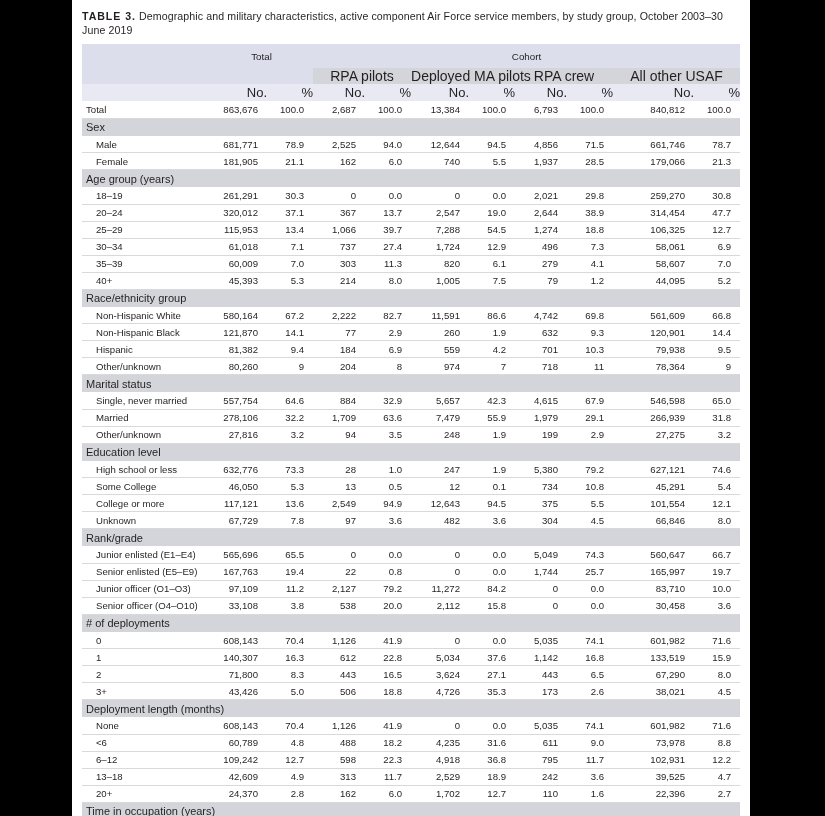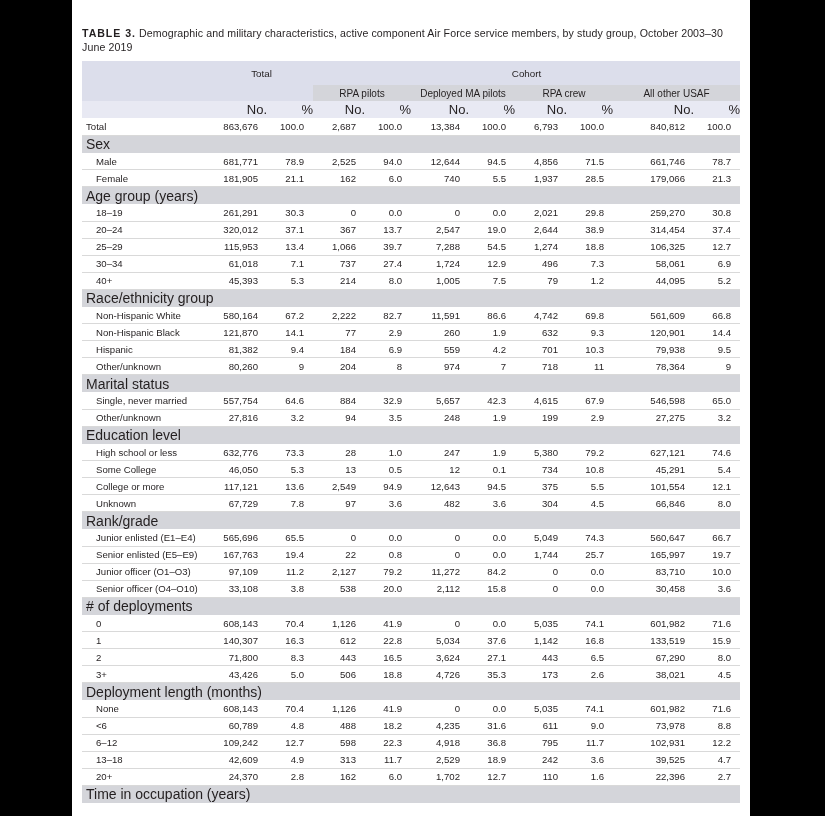--- a/index.html
+++ b/index.html
@@ -20,21 +20,21 @@
     width: 678px;
     height: 816px;
     background: #ffffff;
     box-sizing: border-box;
     padding: 6px 10px 0 10px;
   }
   .caption {
     font-size: 10.6px;
     line-height: 14.2px;
     color: #231f20;
-    margin: 20px 0 7px 0;
+    margin: 3px 0 7px 0;
     letter-spacing: 0.01em;
   }
   .caption .tbl-label {
     font-weight: bold;
     letter-spacing: 0.09em;
   }
   table.tbl {
     width: 658px;
     border-collapse: collapse;
     font-size: 9.6px;
@@ -51,21 +51,21 @@
   
   .hdr-top td {
     height: 24px;
     background: #dcdeeb;
     text-align: center;
     font-size: 9.8px;
   }
   .hdr-top td.blank-left { background: #dcdeeb; }
   .hdr-sub td {
     height: 16px;
-    font-size: 10px;
+    font-size: 14px;
     text-align: center;
   }
   .hdr-sub td.pale { background: #dcdeeb; }
   .hdr-sub td.gray { background: #d4d5da; }
   .hdr-nums td {
     height: 17px;
     background: #e8e9f3;
     text-align: right;
     font-size: 13px;
     padding-right: 9px;
@@ -86,21 +86,21 @@
     padding-left: 4px;
   }
   tr.data td.lbl.indent { padding-left: 14px; }
   tr.data.total td { border-bottom: 0.6px solid #d9d9d9; }
 
   tr.section td {
     height: 17px;
     background: #d4d5da;
     text-align: left;
     padding-left: 4px;
-    font-size: 14px;
+    font-size: 11px;
   }
 </style>
 </head>
 <body>
 
 <div id="page">
 
   <div class="caption">
     <span class="tbl-label">TABLE 3.</span><span> Demographic and military characteristics, active component Air Force service members, by study group, October 2003–30 June 2019</span>
   </div>
@@ -210,21 +210,21 @@
           <td class="lbl indent">20–24</td>
           <td>320,012</td>
           <td>37.1</td>
           <td>367</td>
           <td>13.7</td>
           <td>2,547</td>
           <td>19.0</td>
           <td>2,644</td>
           <td>38.9</td>
           <td>314,454</td>
-          <td>37.4</td>
+          <td>47.7</td>
         </tr>
         <tr class="data">
           <td class="lbl indent">25–29</td>
           <td>115,953</td>
           <td>13.4</td>
           <td>1,066</td>
           <td>39.7</td>
           <td>7,288</td>
           <td>54.5</td>
           <td>1,274</td>
@@ -239,20 +239,33 @@
           <td>737</td>
           <td>27.4</td>
           <td>1,724</td>
           <td>12.9</td>
           <td>496</td>
           <td>7.3</td>
           <td>58,061</td>
           <td>6.9</td>
         </tr>
         <tr class="data">
+          <td class="lbl indent">35–39</td>
+          <td>60,009</td>
+          <td>7.0</td>
+          <td>303</td>
+          <td>11.3</td>
+          <td>820</td>
+          <td>6.1</td>
+          <td>279</td>
+          <td>4.1</td>
+          <td>58,607</td>
+          <td>7.0</td>
+        </tr>
+        <tr class="data">
           <td class="lbl indent">40+</td>
           <td>45,393</td>
           <td>5.3</td>
           <td>214</td>
           <td>8.0</td>
           <td>1,005</td>
           <td>7.5</td>
           <td>79</td>
           <td>1.2</td>
           <td>44,095</td>
@@ -323,20 +336,33 @@
           <td>884</td>
           <td>32.9</td>
           <td>5,657</td>
           <td>42.3</td>
           <td>4,615</td>
           <td>67.9</td>
           <td>546,598</td>
           <td>65.0</td>
         </tr>
         <tr class="data">
+          <td class="lbl indent">Married</td>
+          <td>278,106</td>
+          <td>32.2</td>
+          <td>1,709</td>
+          <td>63.6</td>
+          <td>7,479</td>
+          <td>55.9</td>
+          <td>1,979</td>
+          <td>29.1</td>
+          <td>266,939</td>
+          <td>31.8</td>
+        </tr>
+        <tr class="data">
           <td class="lbl indent">Other/unknown</td>
           <td>27,816</td>
           <td>3.2</td>
           <td>94</td>
           <td>3.5</td>
           <td>248</td>
           <td>1.9</td>
           <td>199</td>
           <td>2.9</td>
           <td>27,275</td>

